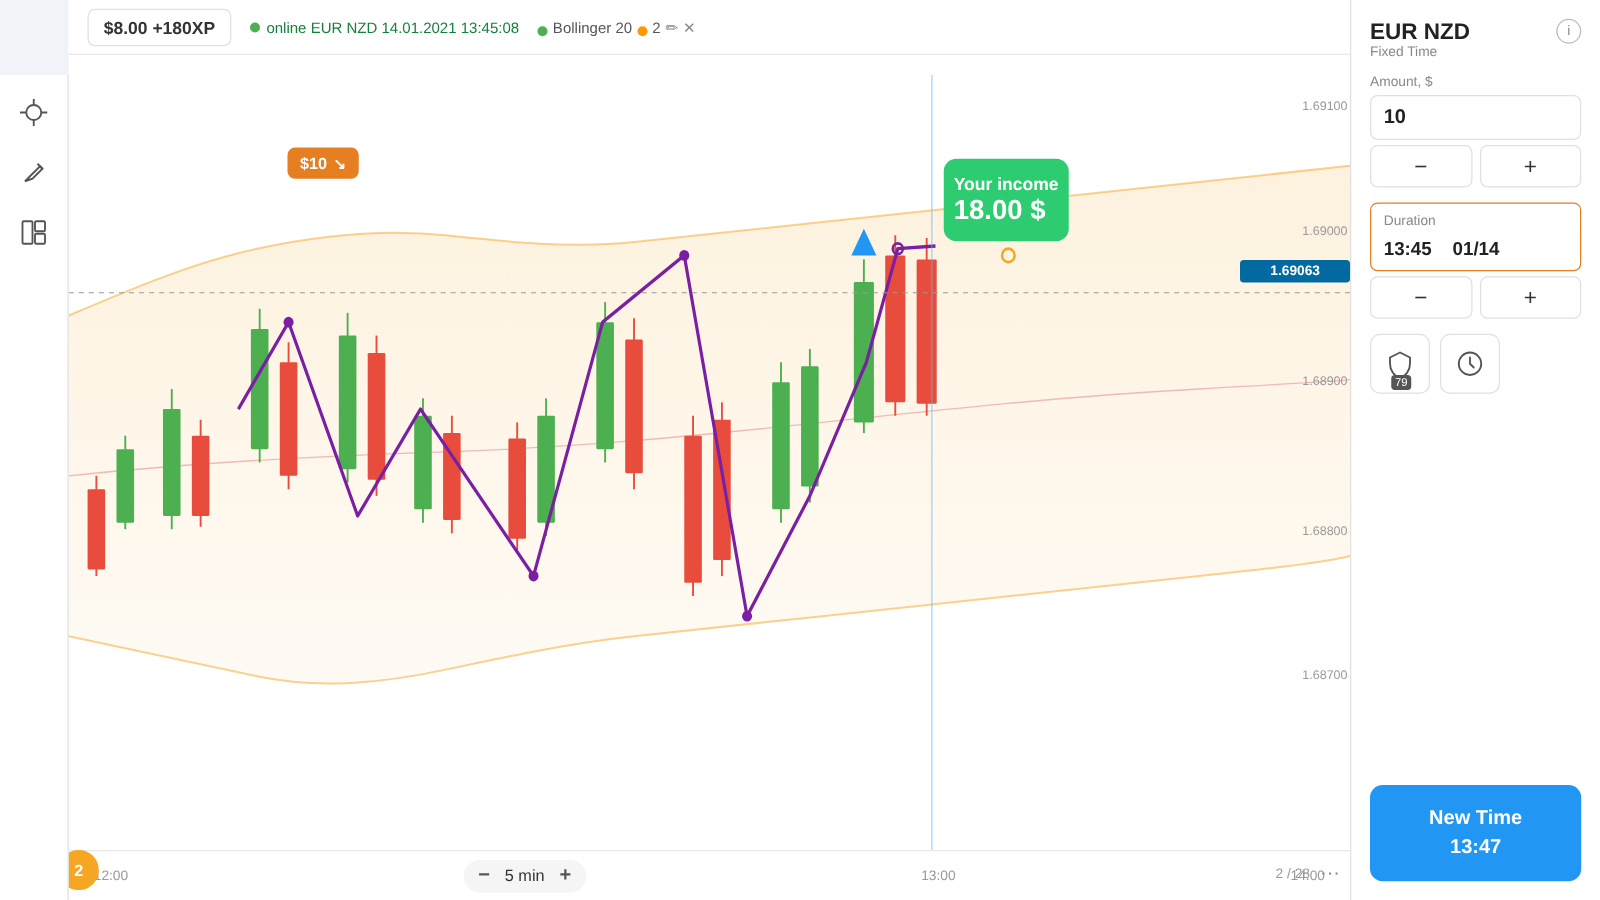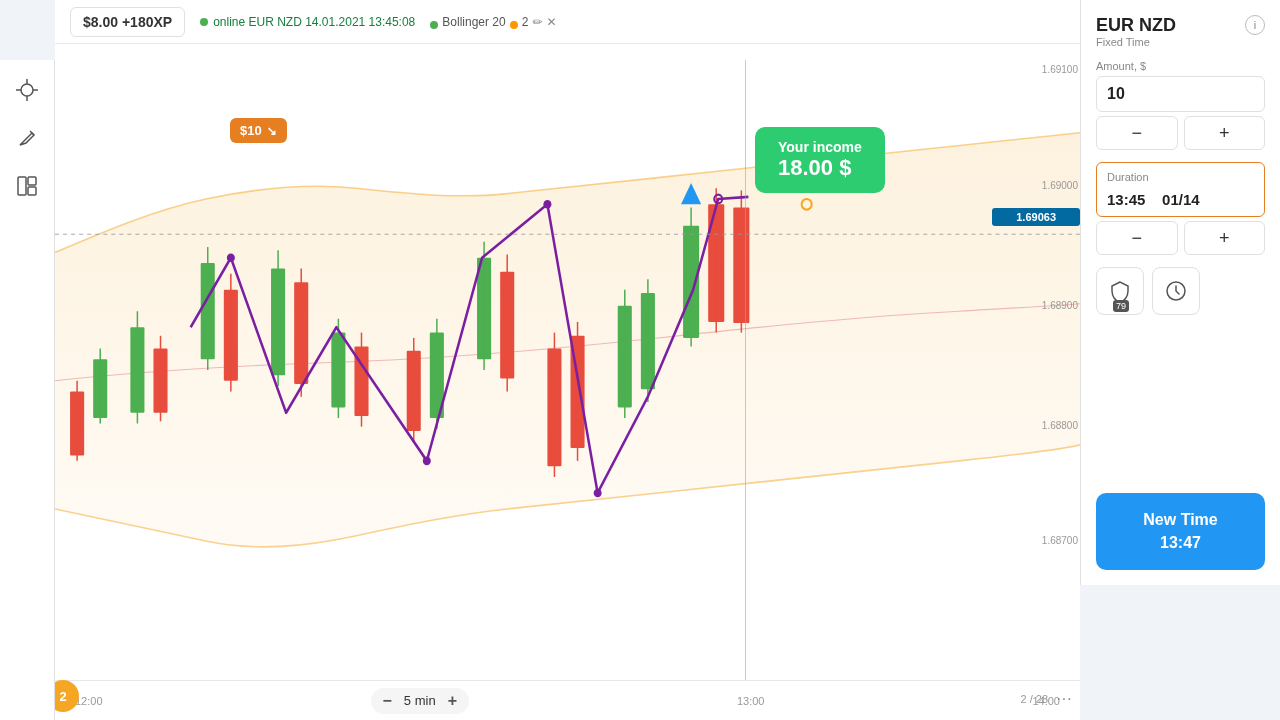--- a/index.html
+++ b/index.html
@@ -157,21 +157,21 @@
       color: #fff;
       font-weight: bold;
     }
 
     
     .right-panel {
       position: absolute;
       right: 0;
       top: 0;
       width: 200px;
-      height: 585px;
+      height: 720px;
       background: #fff;
       border-left: 1px solid #e0e0e0;
       padding: 15px;
       display: flex;
       flex-direction: column;
       gap: 12px;
     }
 
     .pair-header {
       display: flex;
@@ -287,21 +287,21 @@
       border-radius: 6px;
       display: flex; align-items: center; gap: 5px;
     }
 
     
     .income-tooltip {
       position: absolute;
       background: #2ecc71;
       color: #fff;
       border-radius: 10px;
-      padding: 12px 23px;
+      padding: 12px 8px;
       font-size: 14px;
       font-weight: bold;
     }
     .income-amount { font-size: 22px; font-weight: 900; }
 
     
     .price-axis {
       position: absolute;
       right: 2px;
       font-size: 10px;
@@ -471,21 +471,21 @@
       <span style="font-size:12px;">↘</span>
     </div>
 
     
     <div class="income-tooltip" style="top: 67px; left: 700px;">
       <div>Your income</div>
       <div class="income-amount">18.00 $</div>
     </div>
 
     
-    <div class="price-axis" style="top: 4px;">
+    <div class="price-axis" style="top: 20px;">
       <span>1.69100</span>
     </div>
     <div class="price-axis" style="top: 120px;">
       <span>1.69000</span>
     </div>
     <div class="price-axis" style="top: 240px;">
       <span>1.68900</span>
     </div>
     <div class="price-axis" style="top: 360px;">
       <span>1.68800</span>

